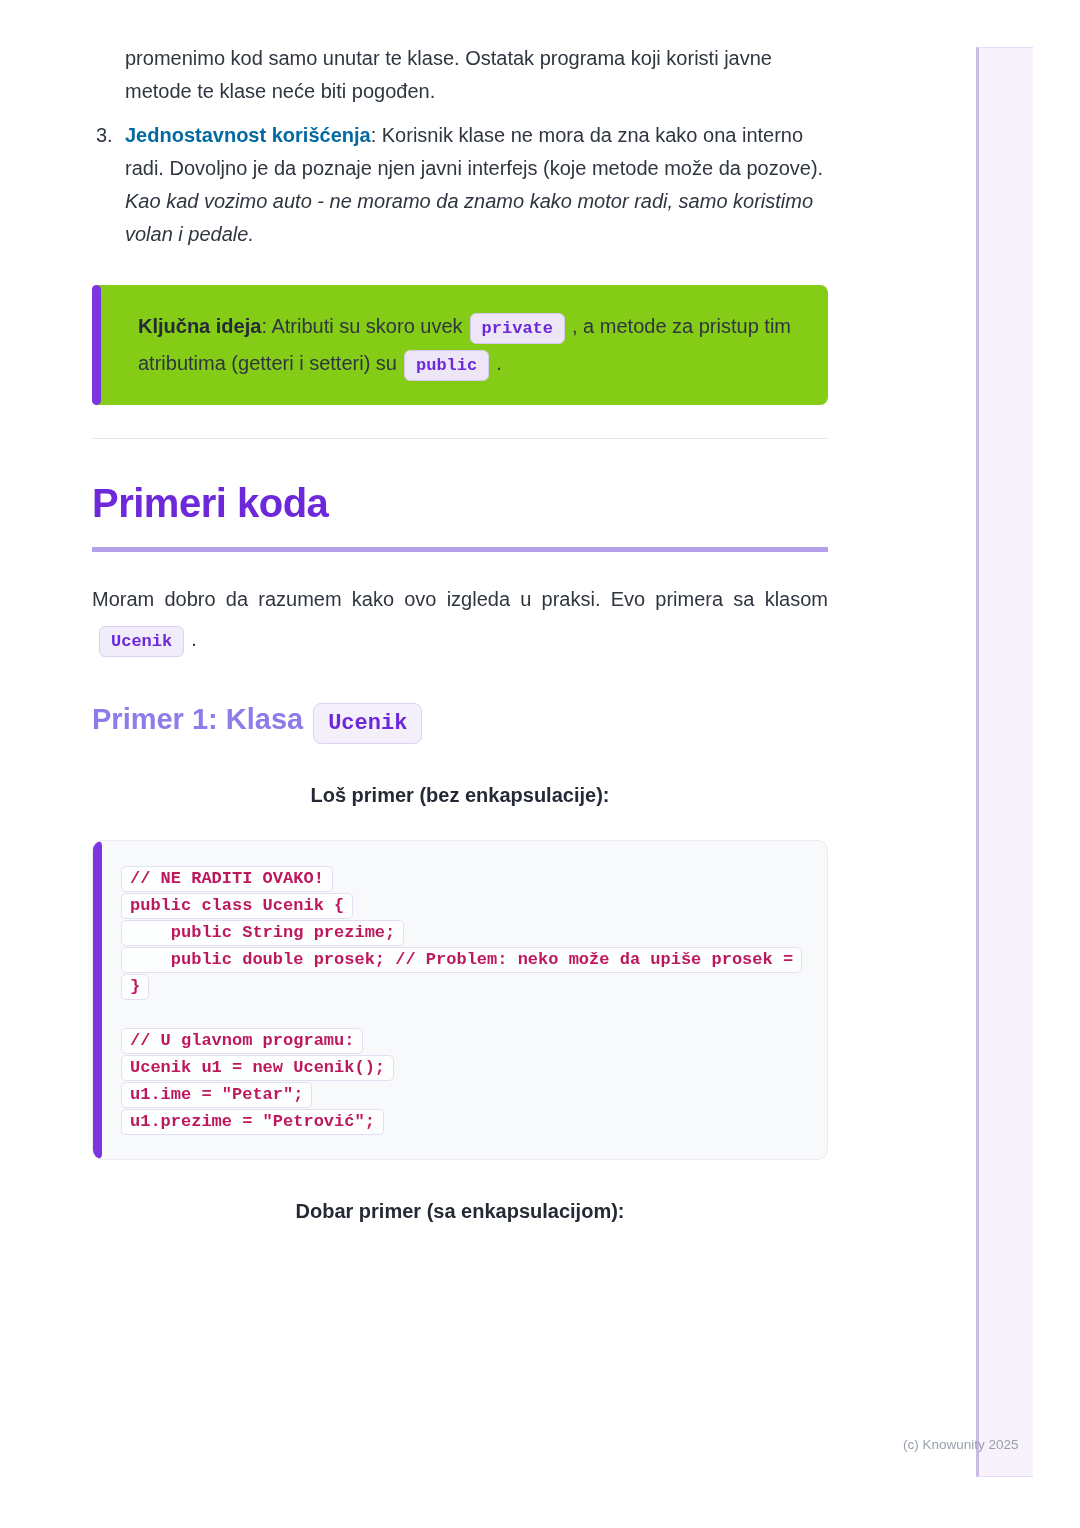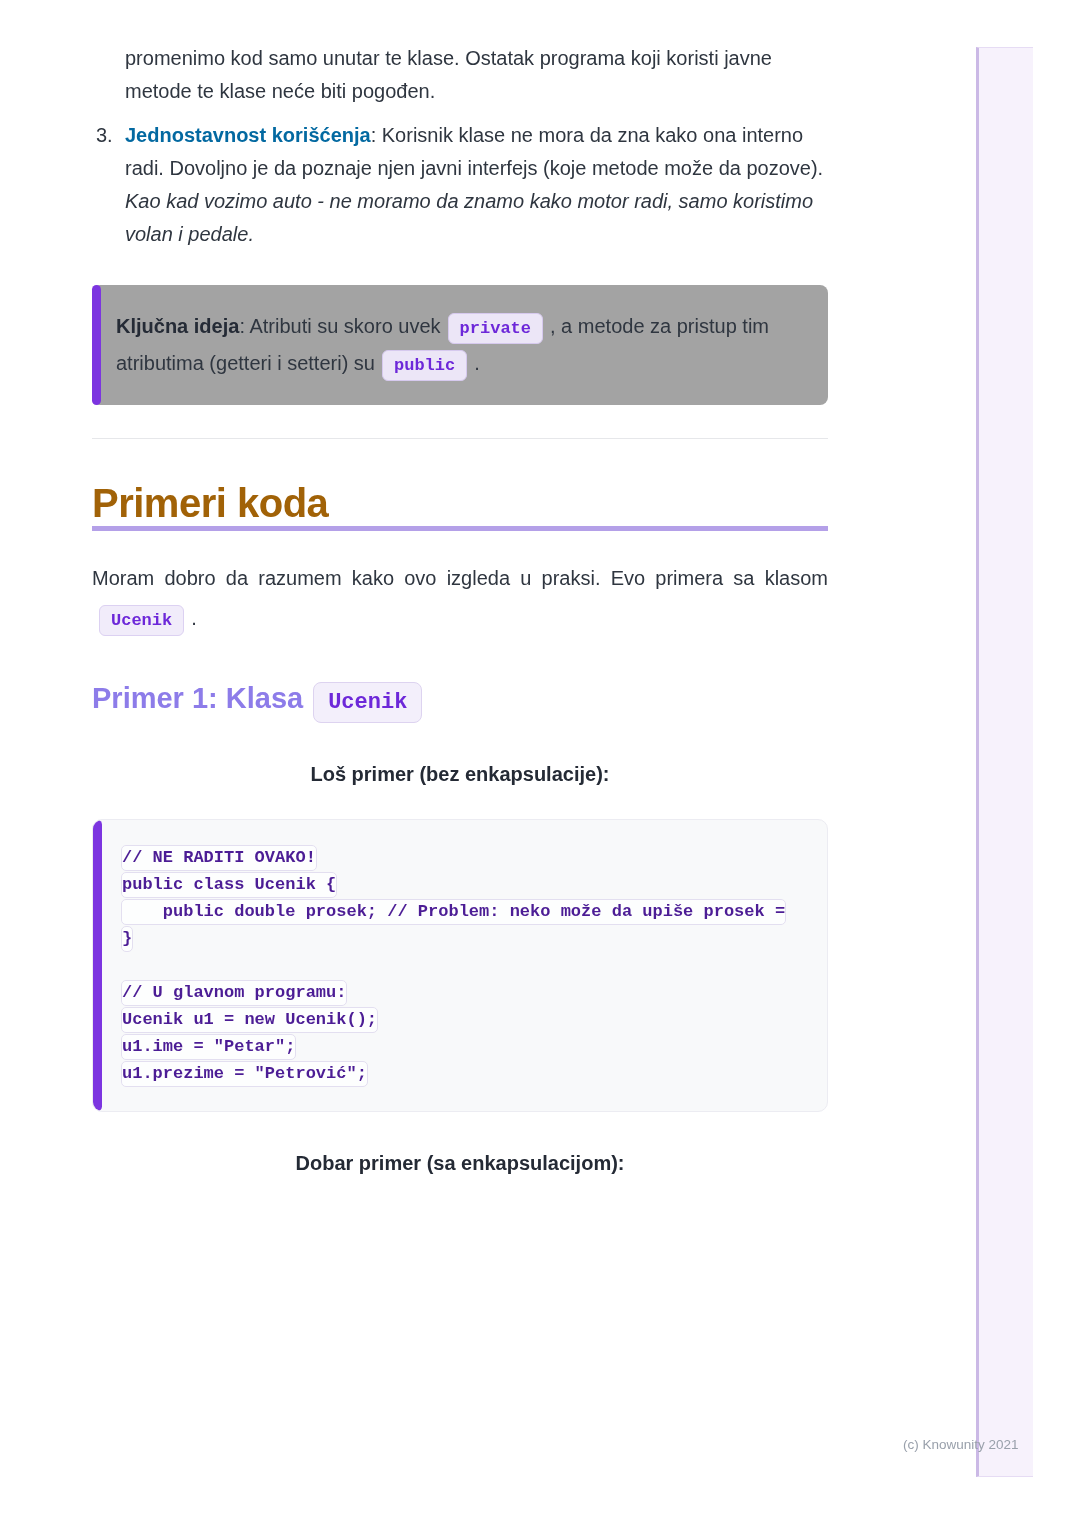--- a/index.html
+++ b/index.html
@@ -30,22 +30,22 @@
   .indent { margin-left: 33px; width: 692px; }
 
   .list-item { position: relative; padding-left: 33px; margin-top: 11px; width: 736px; }
   .list-item .marker { position: absolute; left: 4px; top: 0; font-size: 20px; line-height: 33px; }
   .list-item strong { font-weight: 700; color: #0369a1; }
   .list-item em { font-style: italic; }
 
   
   .callout {
     position: relative; margin-top: 34px;
-    background: #a3a3a3; border-radius: 8px;
-    padding: 23px 36px 23px 24px;
+    background: #84cc16; border-radius: 8px;
+    padding: 23px 36px 23px 46px;
   }
   .callout .accent-bar {
     position: absolute; left: 0; top: 0; bottom: 0;
     width: 9px; background: #7c35e0; border-radius: 6px;
   }
   .callout .para { line-height: 37px; }
   .callout strong { font-weight: 700; color: #252b36; }
 
   
   .chip {
@@ -59,21 +59,22 @@
     padding: 4px 11px; margin: 0 7px;
     white-space: pre; vertical-align: baseline;
   }
   .chip-callout { background: #ece6f7; border-color: #d6c9ee; }
 
   .divider { border: none; border-top: 1px solid #e6e7ea; margin-top: 33px; }
 
   .h1 {
     margin-top: 42px;
     font-size: 40px; font-weight: 700; letter-spacing: -0.5px;
-    color: #a16207;
+    color: #6d28d9;
+    padding-bottom: 21px;
     border-bottom: 5px solid #b4a0e8;
   }
 
   .section-intro { margin-top: 27px; text-align: justify; line-height: 40px; }
 
   .h3 { margin-top: 44px; font-size: 29px; font-weight: 700; color: #8d7ce9; }
   .chip-h3 {
     font-size: 22px; line-height: 27px; padding: 6px 14px;
     border-radius: 8px; margin: 0 2px 0 10px;
     background: #f3effb; border-color: #ddd3f0;
@@ -98,23 +99,23 @@
   .code-row {
     height: 27px; white-space: pre;
     font-family: "Liberation Mono", monospace;
     font-weight: 700; font-size: 17px;
   }
   .code-line {
     display: inline-block;
     background: rgba(255,255,255,0.72);
     border: 1px solid #e3dfF0;
     border-radius: 5px;
-    padding: 0 0; margin-left: -6px;
+    padding: 0 8px; margin-left: -6px;
     line-height: 24px;
-    color: #4c1d95;
+    color: #be185d;
   }
 
   .footer {
     position: absolute; left: 903px; top: 1437px;
     font-size: 13.5px; color: #99a0ab;
     z-index: 2;
   }
 </style>
 </head>
 <body>
@@ -144,28 +145,29 @@
   <h3 class="h3"><span>Primer 1: Klasa</span><code class="chip chip-h3">Ucenik</code></h3>
 
   <p class="label">Loš primer (bez enkapsulacije):</p>
 
 
   <figure class="code-block">
     <span class="accent-bar"></span>
     <div class="code-lines">
         <div class="code-row"><span class="code-line">// NE RADITI OVAKO!</span></div>
         <div class="code-row"><span class="code-line">public class Ucenik {</span></div>
+        <div class="code-row"><span class="code-line">    public String prezime;</span></div>
         <div class="code-row"><span class="code-line">    public double prosek; // Problem: neko može da upiše prosek =</span></div>
         <div class="code-row"><span class="code-line">}</span></div>
         <div class="code-row"></div>
         <div class="code-row"><span class="code-line">// U glavnom programu:</span></div>
         <div class="code-row"><span class="code-line">Ucenik u1 = new Ucenik();</span></div>
         <div class="code-row"><span class="code-line">u1.ime = "Petar";</span></div>
         <div class="code-row"><span class="code-line">u1.prezime = "Petrović";</span></div>
       </div>
   </figure>
 
   <p class="label">Dobar primer (sa enkapsulacijom):</p>
 
 
 </main>
 
-<div class="footer">(c) Knowunity 2021</div>
+<div class="footer">(c) Knowunity 2025</div>
 
 </body></html>

